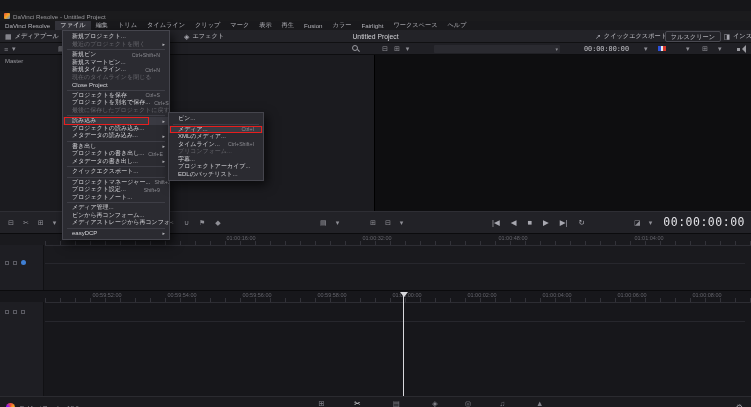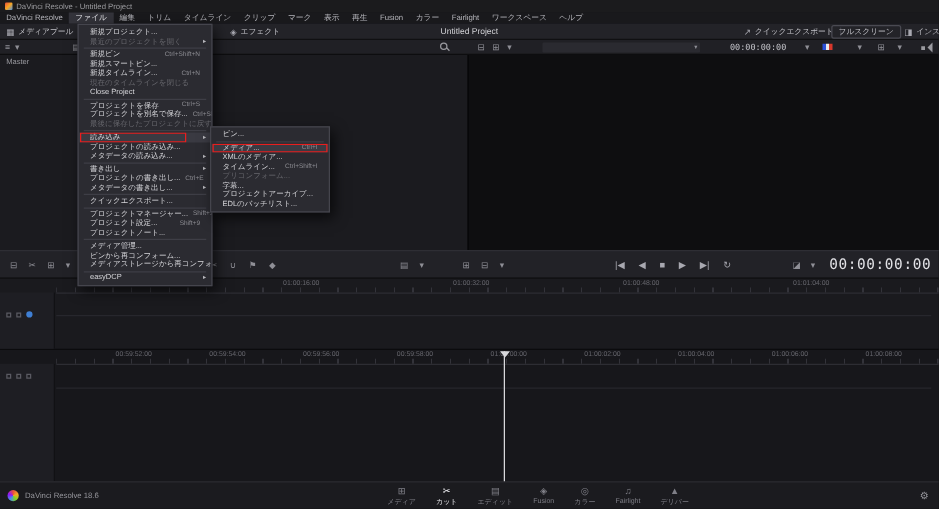--- a/index.html
+++ b/index.html
@@ -1,17 +1,17 @@
 <!DOCTYPE html>
 <html><head>
 <meta charset="utf-8">
 <style>
   html,body{margin:0;padding:0;}
   body{width:751px;height:407px;background:#161619;font-family:"Liberation Sans","DejaVu Sans",sans-serif;color:#c8c8cc;overflow:hidden;position:relative;-webkit-font-smoothing:antialiased;}
-  .abs{position:absolute;}
+  .abs{position:absolute;margin-top:11px;}
   
   .titlebar{left:0;top:0;width:751px;height:10px;background:#1b1b1d;display:flex;align-items:center;gap:3px;padding-left:4px;box-sizing:border-box;font-size:6.2px;color:#9a9a9e;}
   .app-icon{width:6px;height:6px;border-radius:1px;background:linear-gradient(135deg,#e94e3c,#f5a623,#4a90e2);}
   
   .menubar{left:0;top:10px;width:751px;height:9px;background:#19191c;display:flex;align-items:stretch;font-size:6.2px;color:#b4b4ba;}
   .mb-item{padding:0 5px;display:flex;align-items:center;white-space:nowrap;}
   .mb-item.active{background:#33333a;color:#e2e2e6;}
   
   .toolbar{left:0;top:19px;width:751px;height:13px;background:#232328;border-bottom:1px solid #101012;box-sizing:border-box;}
   .tb-btn{position:absolute;top:0;height:13px;display:flex;align-items:center;gap:3px;font-size:6.2px;color:#c2c2c8;}

